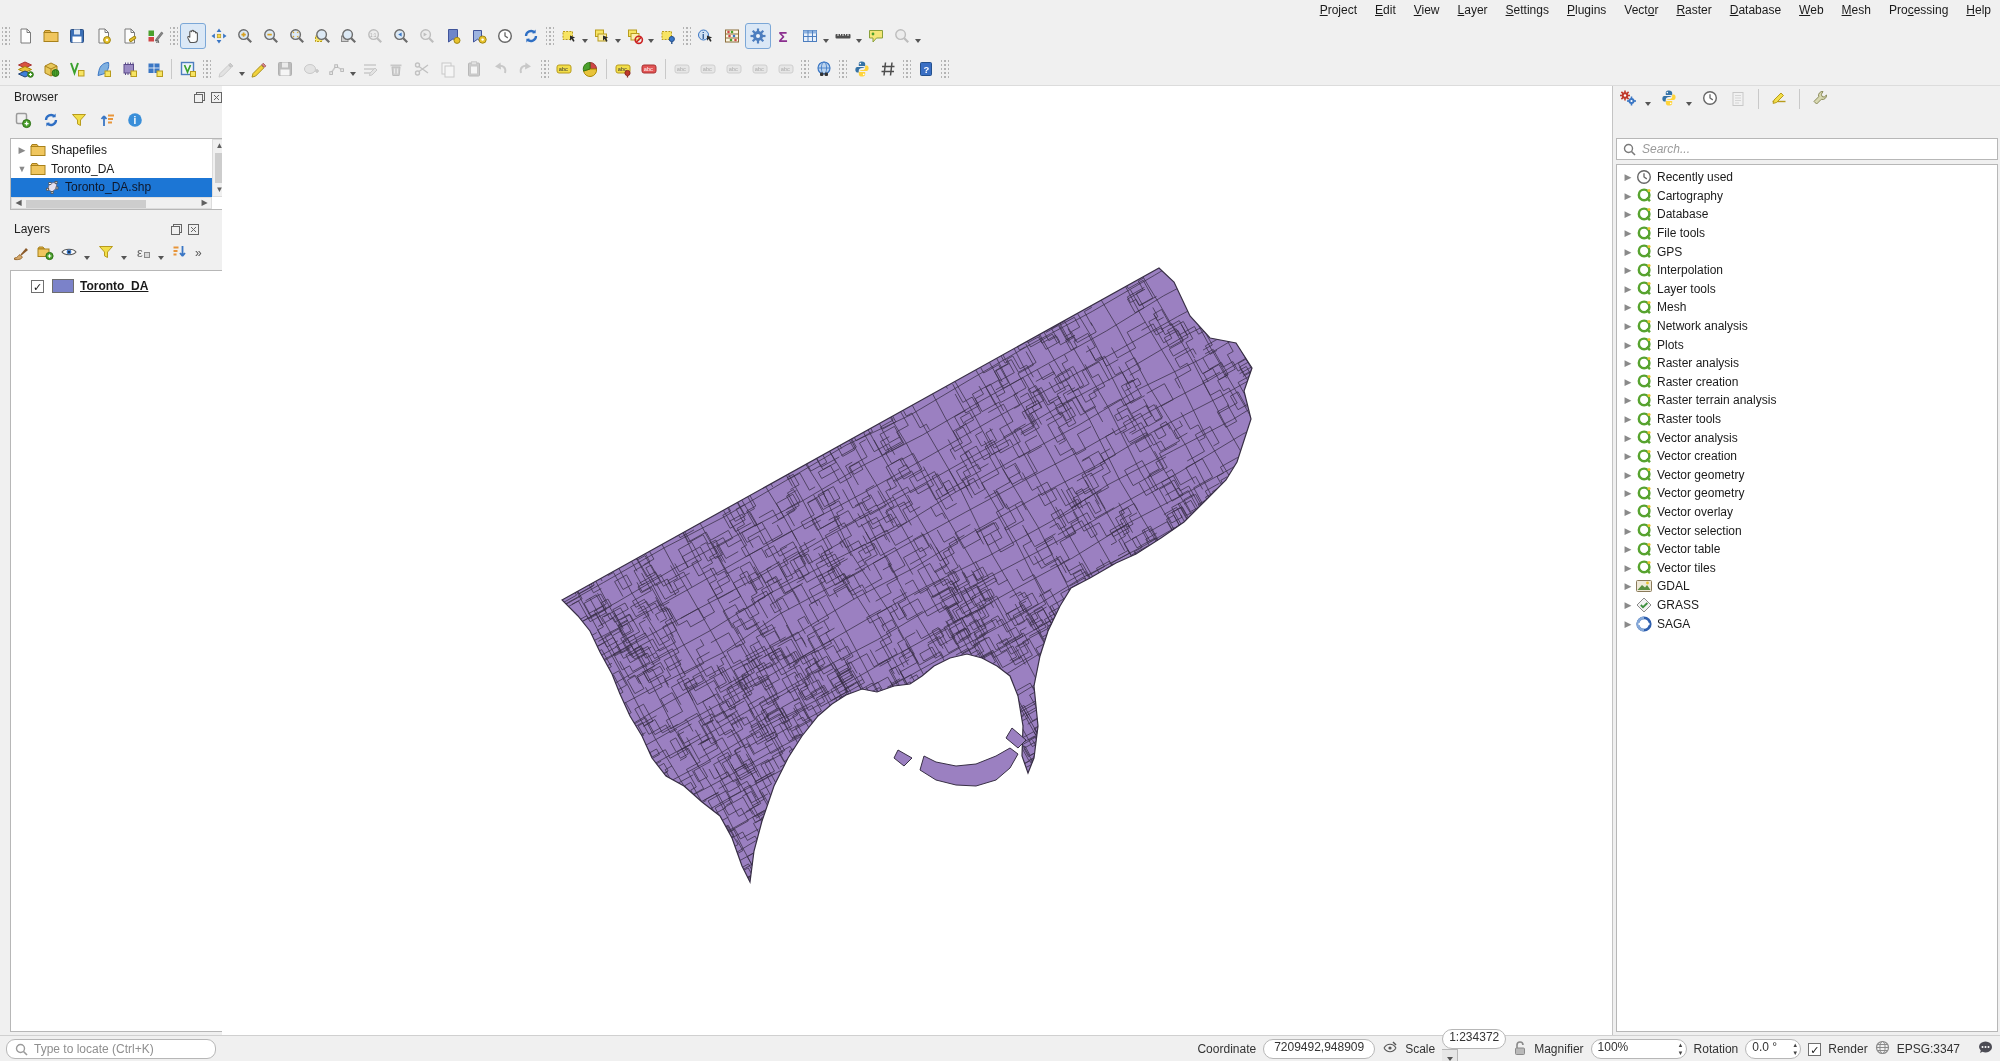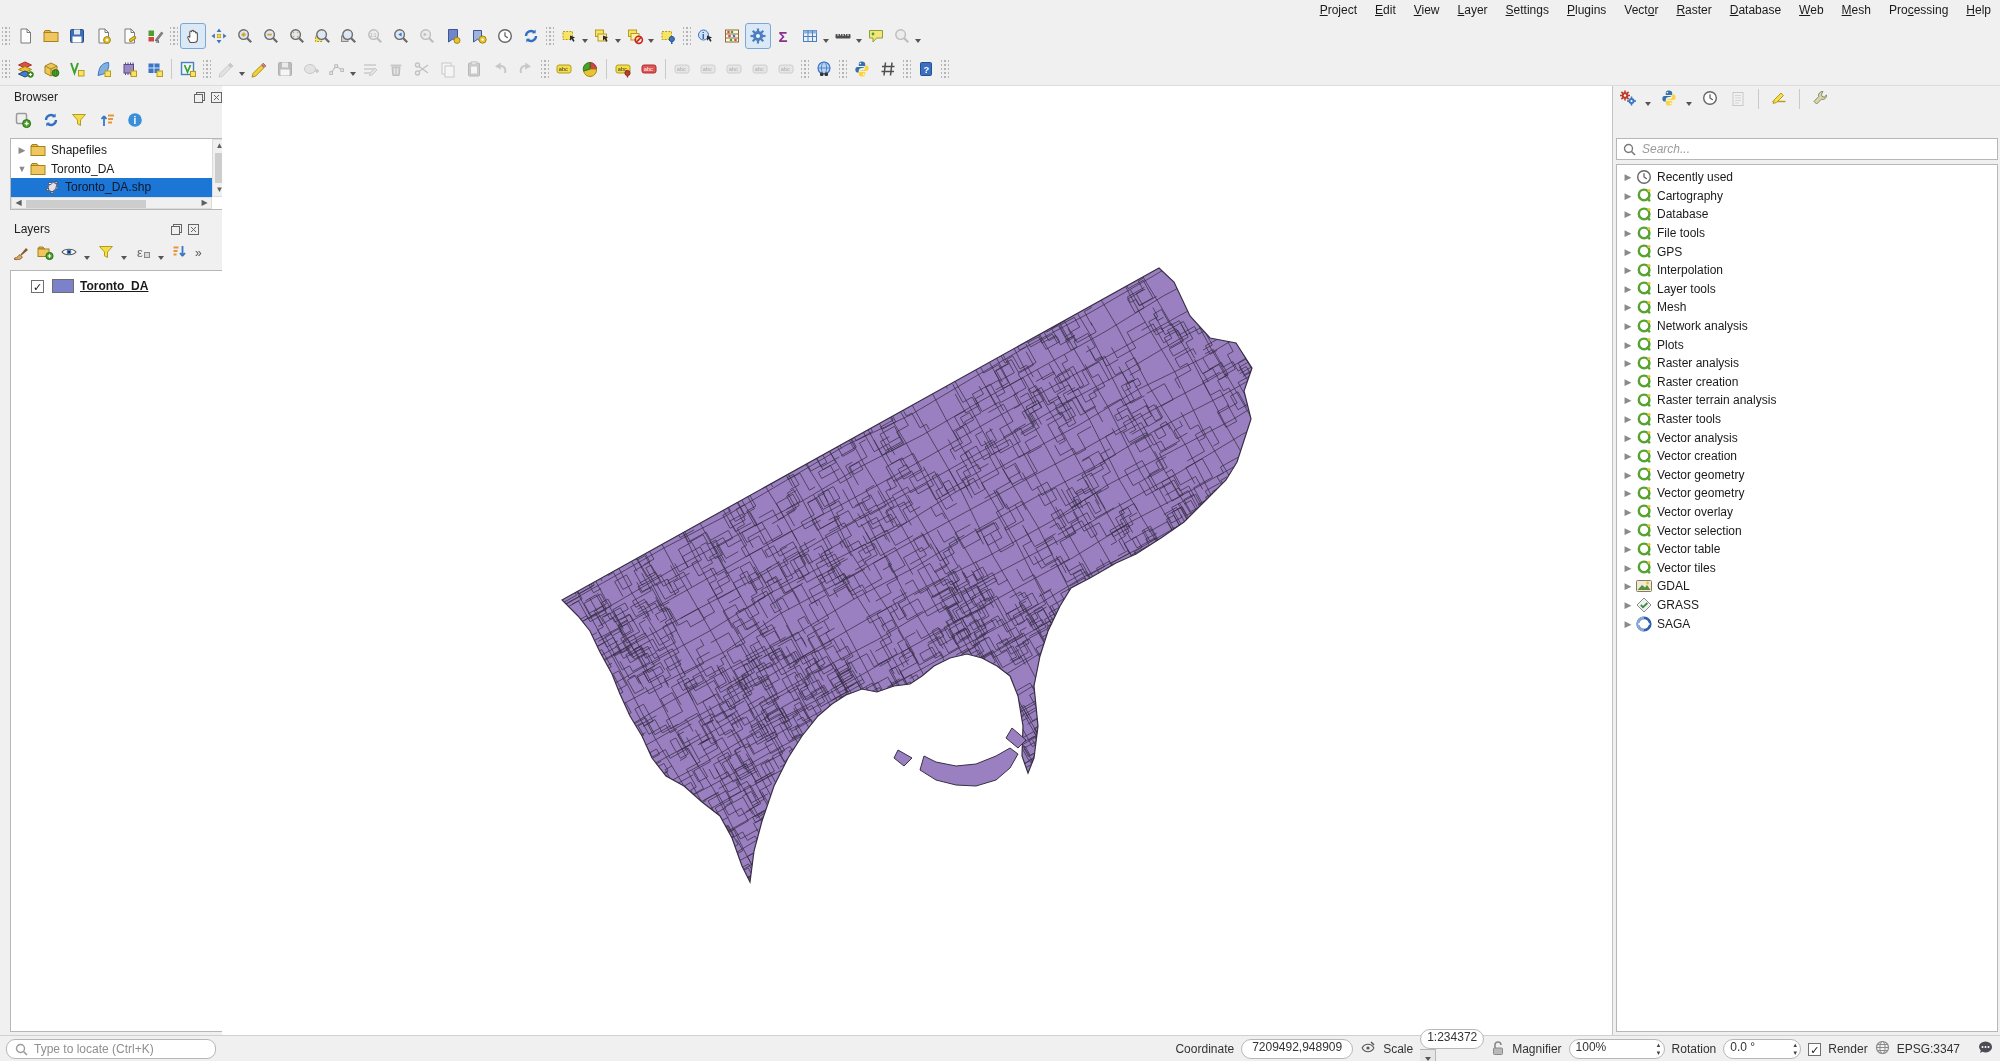--- a/index.html
+++ b/index.html
@@ -2657,21 +2657,21 @@
       <svg width="14" height="16">
           <path d="M4 8V5a3 3 0 0 1 6 0" fill="none" stroke="#8a8a8a" stroke-width="1.6"></path>
           <rect x="2.5" y="8" width="9" height="6.5" rx="1" fill="#b9b9b9" stroke="#8a8a8a"></rect>
         </svg></span>
     <span>Magnifier</span>
     <span class="sbox white-box spin" style="width:96px;justify-content:flex-start;">
       <span>100%</span>
         <span class="arrows">▲<br>▼</span>
       </span>
     <span>Rotation</span>
-    <span class="sbox white-box spin" style="width:78px;justify-content:flex-start;">
+    <span class="sbox white-box spin" style="width:56px;justify-content:flex-start;">
       <span>0.0 °</span>
         <span class="arrows">▲<br>▼</span>
       </span>
     <span class="chk">✓</span>
     <span>Render</span>
     <span>
       <svg width="15" height="15">
           <circle cx="7.5" cy="7.5" r="6" fill="none" stroke="#8a8a8a" stroke-width="1.2"></circle>
           <ellipse cx="7.5" cy="7.5" rx="2.6" ry="6" fill="none" stroke="#8a8a8a"></ellipse>
           <line x1="1.5" y1="7.5" x2="13.5" y2="7.5" stroke="#8a8a8a"></line>

